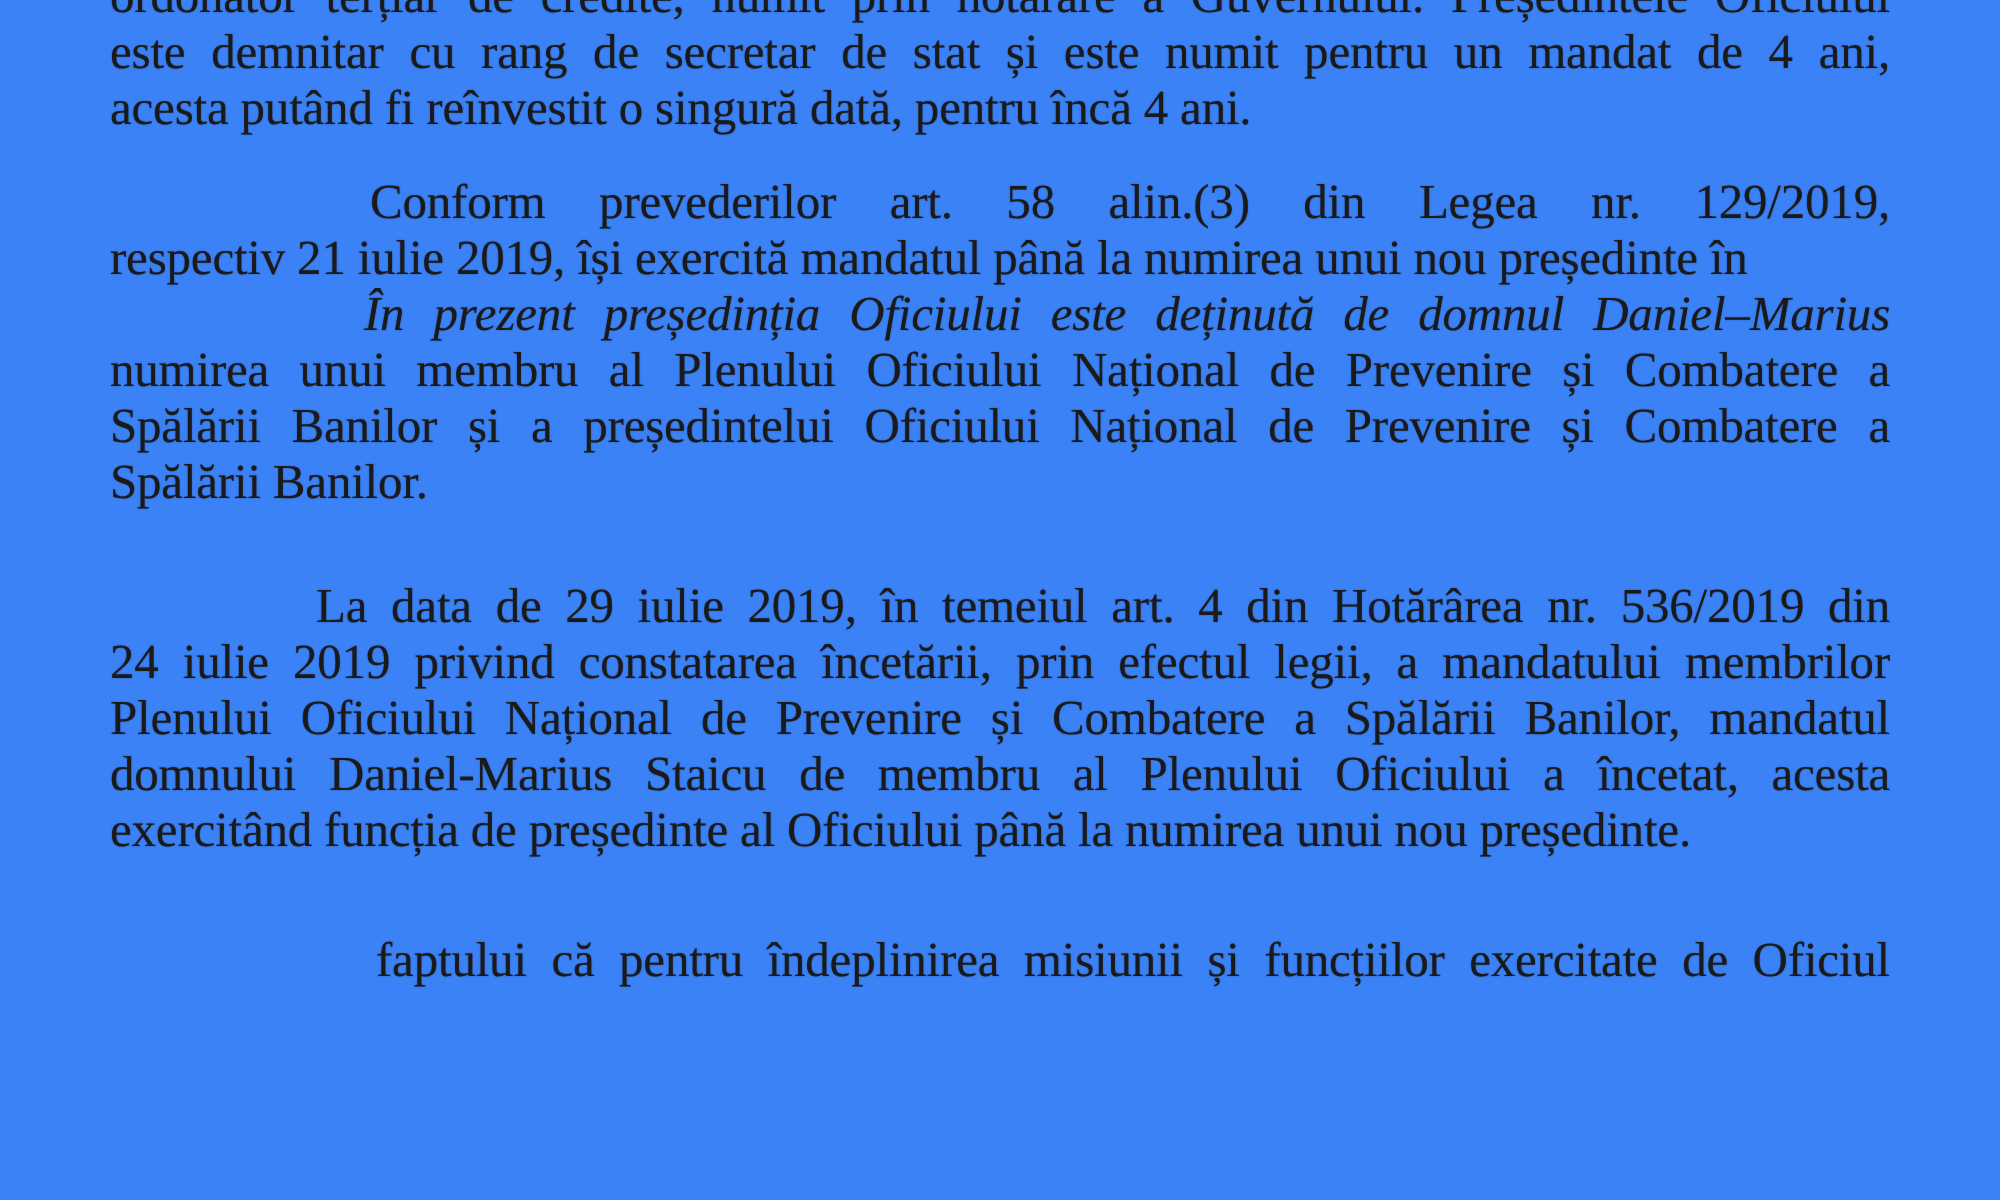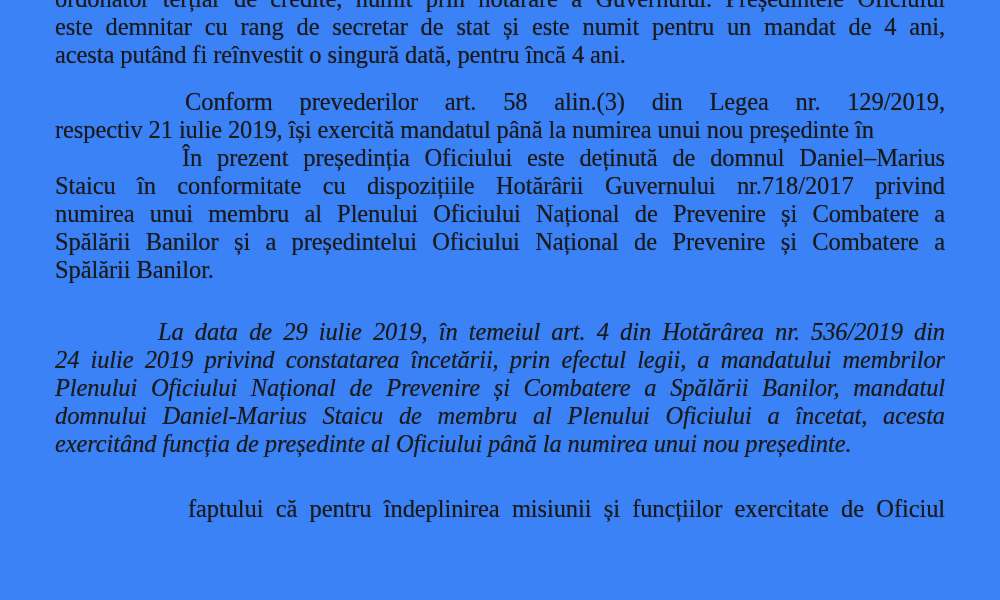--- a/index.html
+++ b/index.html
@@ -43,44 +43,43 @@
     overflow: hidden;
     text-align: justify;
     text-align-last: justify;
     white-space: normal;
   }
   .para[data-last-left="true"] .line:last-child {
     text-align-last: left;
   }
   .p2 { margin-top: 19px; }
   .p3 { margin-top: 0; }
-  .p4 { margin-top: 34px; font-style: italic; }
+  .p4 { margin-top: 34px; }
   .p5 { margin-top: 37px; }
   .p2 .line:first-child { text-indent: 130px; }
-  .p3 .line:first-child { text-indent: 127px; }
+  .p3 .line:first-child { text-indent: 127px; font-style: italic; }
   .p4 .line:first-child { text-indent: 103px; }
   .p5 .line:first-child { text-indent: 133px; }
 </style>
 </head>
 <body>
 
 <div class="page">
   <div class="content">
     <div class="para p1" data-last-left="true">
         <div class="line">ordonator terțiar de credite, numit prin hotărâre a Guvernului. Președintele Oficiului</div>
         <div class="line">este demnitar cu rang de secretar de stat și este numit pentru un mandat de 4 ani,</div>
         <div class="line">acesta putând fi reînvestit o singură dată, pentru încă 4 ani.</div>
       </div>
     <div class="para p2" data-last-left="true">
         <div class="line">Conform prevederilor art. 58 alin.(3) din Legea nr. 129/2019,</div>
         <div class="line">respectiv 21 iulie 2019, își exercită mandatul până la numirea unui nou președinte în</div>
       </div>
     <div class="para p3" data-last-left="true">
         <div class="line">În prezent președinția Oficiului este deținută de domnul Daniel–Marius</div>
-        <div class="line">Staicu în conformitate cu dispozițiile Hotărârii Guvernului nr.718/2017 privind</div>
         <div class="line">numirea unui membru al Plenului Oficiului Național de Prevenire și Combatere a</div>
         <div class="line">Spălării Banilor și a președintelui Oficiului Național de Prevenire și Combatere a</div>
         <div class="line">Spălării Banilor.</div>
       </div>
     <div class="para p4" data-last-left="true">
         <div class="line">La data de 29 iulie 2019, în temeiul art. 4 din Hotărârea nr. 536/2019 din</div>
         <div class="line">24 iulie 2019 privind constatarea încetării, prin efectul legii, a mandatului membrilor</div>
         <div class="line">Plenului Oficiului Național de Prevenire și Combatere a Spălării Banilor, mandatul</div>
         <div class="line">domnului Daniel-Marius Staicu de membru al Plenului Oficiului a încetat, acesta</div>
         <div class="line">exercitând funcția de președinte al Oficiului până la numirea unui nou președinte.</div>

